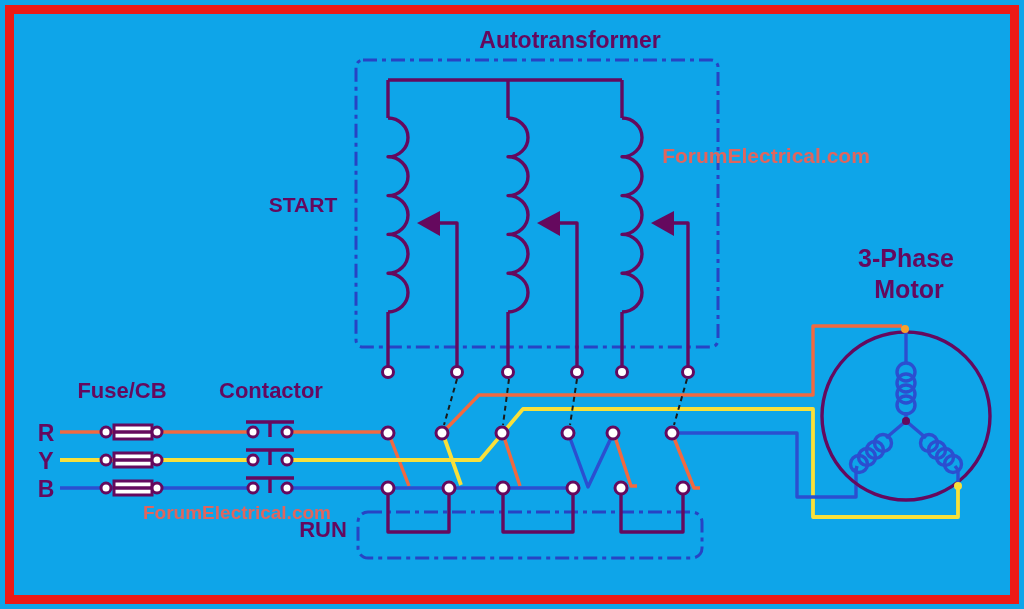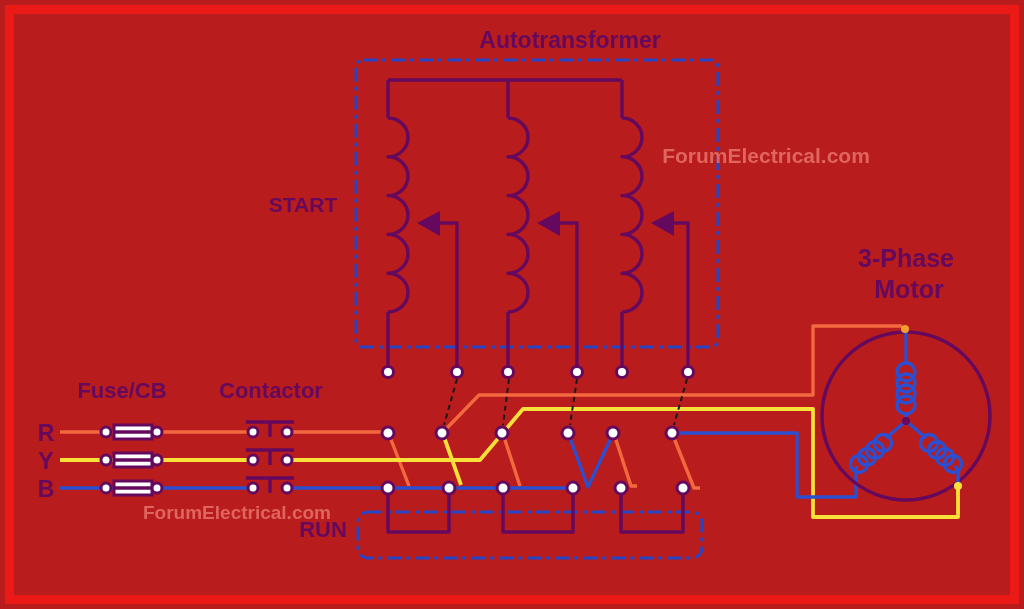--- a/index.html
+++ b/index.html
@@ -1,16 +1,16 @@
 <!DOCTYPE html>
 <html style="--c-frame_red: #ec1a16; --c-purple: #65095e; --c-orange: #f2693f; --c-yellow: #f8e03a; --c-blue: #2b4fd0; --c-dash_blue: #2744c4; --c-salmon: #e0655e; --c-junction_orange: #f5a02d;"><head>
 <meta charset="utf-8">
 <style>
   html,body{margin:0;padding:0;background:#fff;}
-  #stage{position:relative;width:1024px;height:609px;background:#b91c1c;overflow:hidden;
+  #stage{position:relative;width:1024px;height:609px;background:#0ea5e9;overflow:hidden;
          font-family:"Liberation Sans",sans-serif;}
   svg{position:absolute;left:0;top:0;}
   .frame{stroke:var(--c-frame_red,#ec1a16);stroke-width:9;fill:none;}
   .w-purple{stroke:var(--c-purple,#65095e);stroke-width:3.4;fill:none;stroke-linejoin:round;}
   .w-orange{stroke:var(--c-orange,#f2693f);stroke-width:3.4;fill:none;stroke-linejoin:round;}
   .w-yellow{stroke:var(--c-yellow,#f8e03a);stroke-width:3.8;fill:none;stroke-linejoin:round;}
   .w-blue{stroke:var(--c-blue,#2b4fd0);stroke-width:3.4;fill:none;stroke-linejoin:round;}
   .dashbox{stroke:var(--c-dash_blue,#2744c4);stroke-width:3;fill:none;stroke-dasharray:14 5 4 5;}
   .seldash{stroke:#1a1a1a;stroke-width:2;fill:none;stroke-dasharray:5 4;}
   .node{stroke:var(--c-purple,#65095e);stroke-width:3;fill:#fff;}

